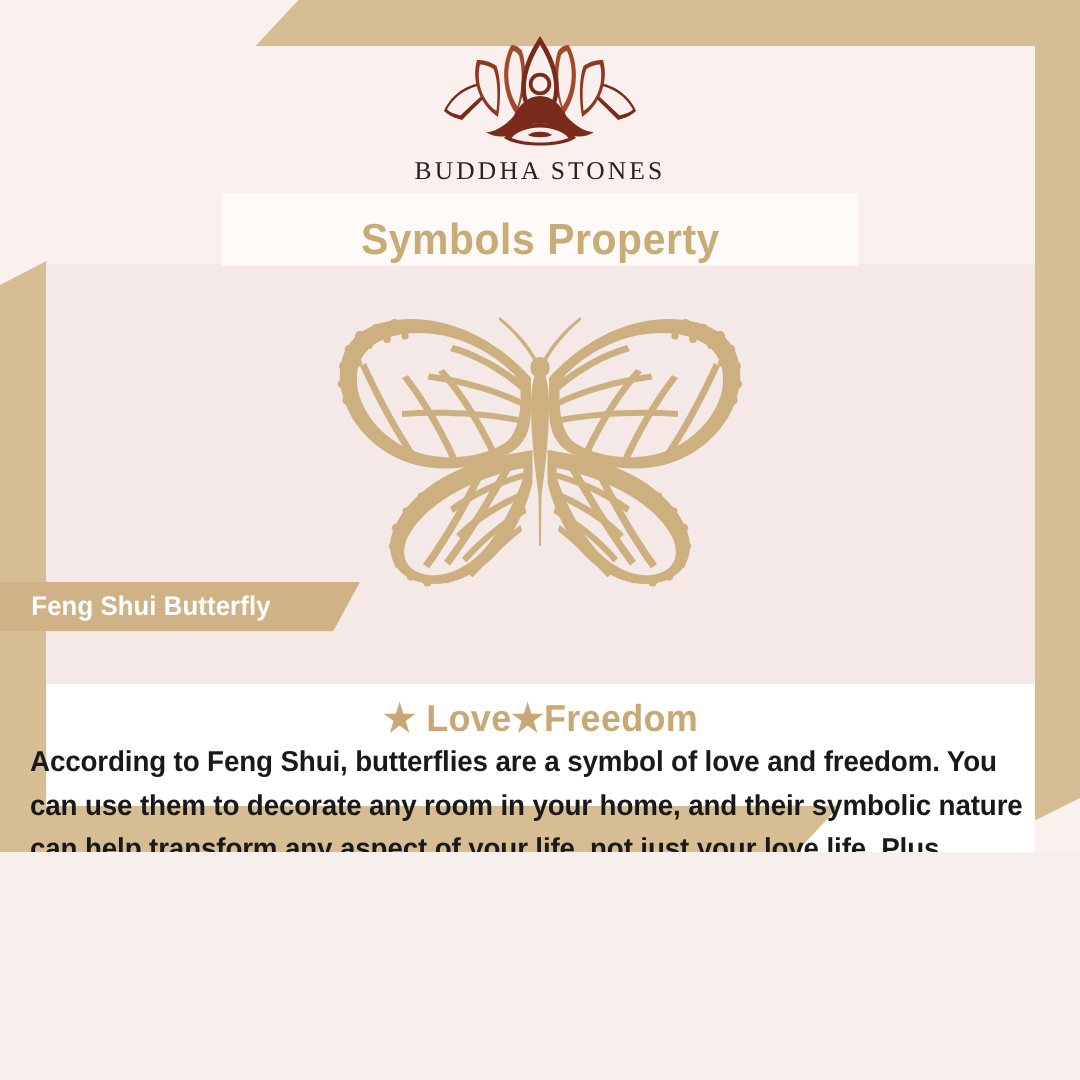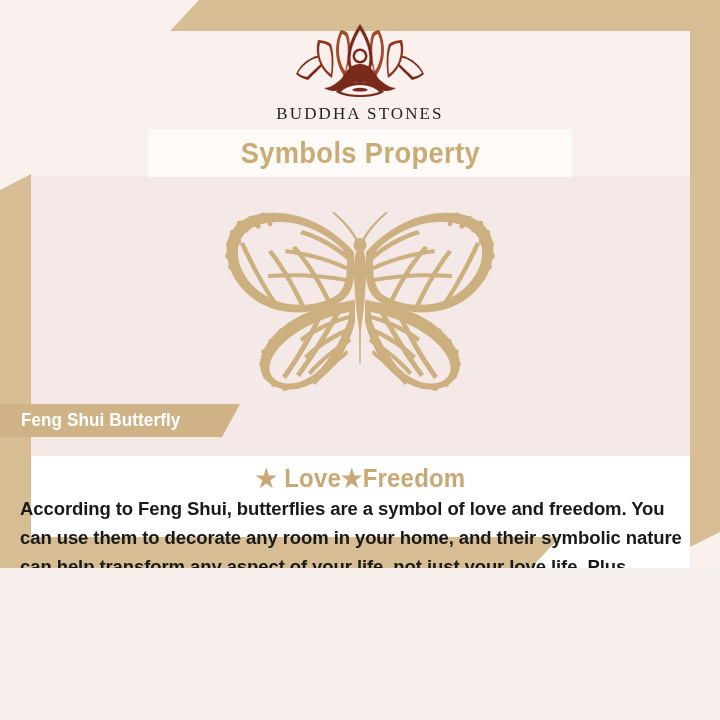--- a/index.html
+++ b/index.html
@@ -112,21 +112,21 @@
 
   
   .title-bar {
     position: absolute;
     left: 148px;
     top: 129px;
     width: 424px;
     height: 48px;
     background: #fdfaf8;
     display: flex;
-    align-items: center;
+    align-items: flex-end;
     justify-content: center;
   }
   .title-text {
     font-family: "Liberation Sans Narrow", "Liberation Sans", sans-serif;
     font-weight: bold;
     font-size: 29px;
     letter-spacing: 0.4px;
     color: #c9ab75;
     transform: scaleX(0.94);
   }
@@ -142,21 +142,21 @@
   }
   .butterfly-svg {
     width: 300px;
     height: 190px;
   }
 
   
   .ribbon {
     position: absolute;
     left: 0;
-    top: 404px;
+    top: 388px;
     width: 240px;
     height: 33px;
     background: #cfb387;
     clip-path: polygon(0 0, 240px 0, 222px 33px, 0 33px);
     display: flex;
     align-items: center;
   }
   .ribbon-text {
     padding-left: 22px;
     color: #ffffff;

